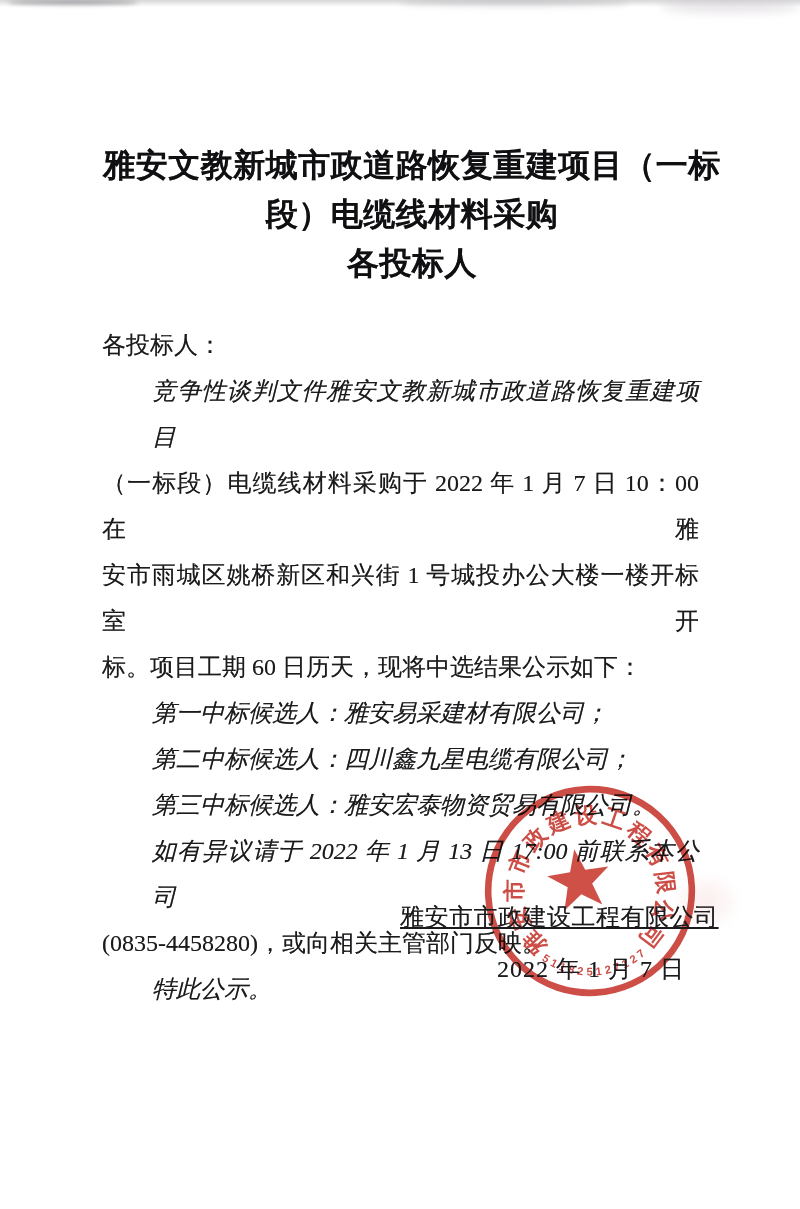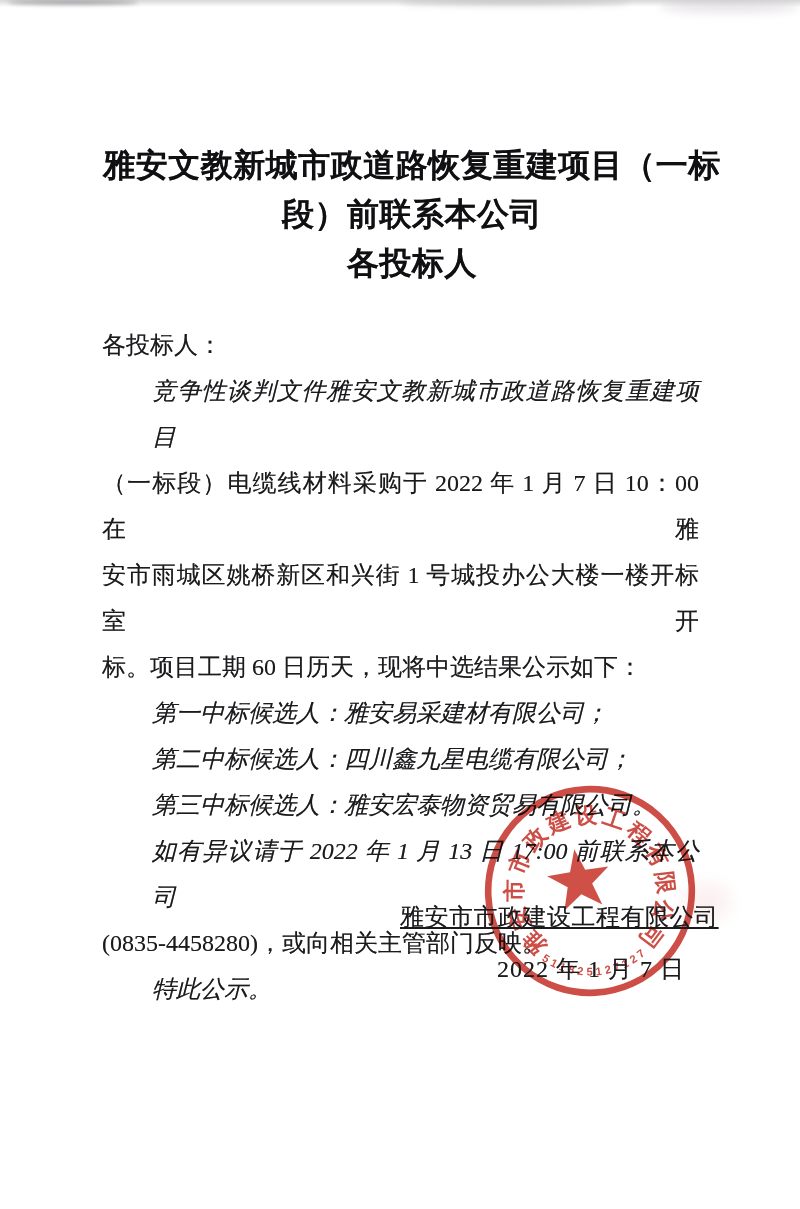--- a/index.html
+++ b/index.html
@@ -86,21 +86,21 @@
 <body>
 
 <div class="edge-top"></div>
 <div class="smudge smudge-tl"></div>
 <div class="smudge smudge-tm"></div>
 <div class="smudge smudge-tr"></div>
 <div class="smudge smudge-pink"></div>
 
 <div class="title-block">
   <div>雅安文教新城市政道路恢复重建项目（一标</div>
-  <div>段）前联系本公司</div>
+  <div>段）电缆线材料采购</div>
   <div>各投标人</div>
 </div>
 
 <div class="body-block">
     <div class="bline">各投标人：</div>
     <div class="bline ind just">竞争性谈判文件雅安文教新城市政道路恢复重建项目</div>
     <div class="bline just">（一标段）电缆线材料采购于 2022 年 1 月 7 日 10：00 在雅</div>
     <div class="bline just">安市雨城区姚桥新区和兴街 1 号城投办公大楼一楼开标室开</div>
     <div class="bline">标。项目工期 60 日历天，现将中选结果公示如下：</div>
     <div class="bline ind">第一中标候选人：雅安易采建材有限公司；</div>

